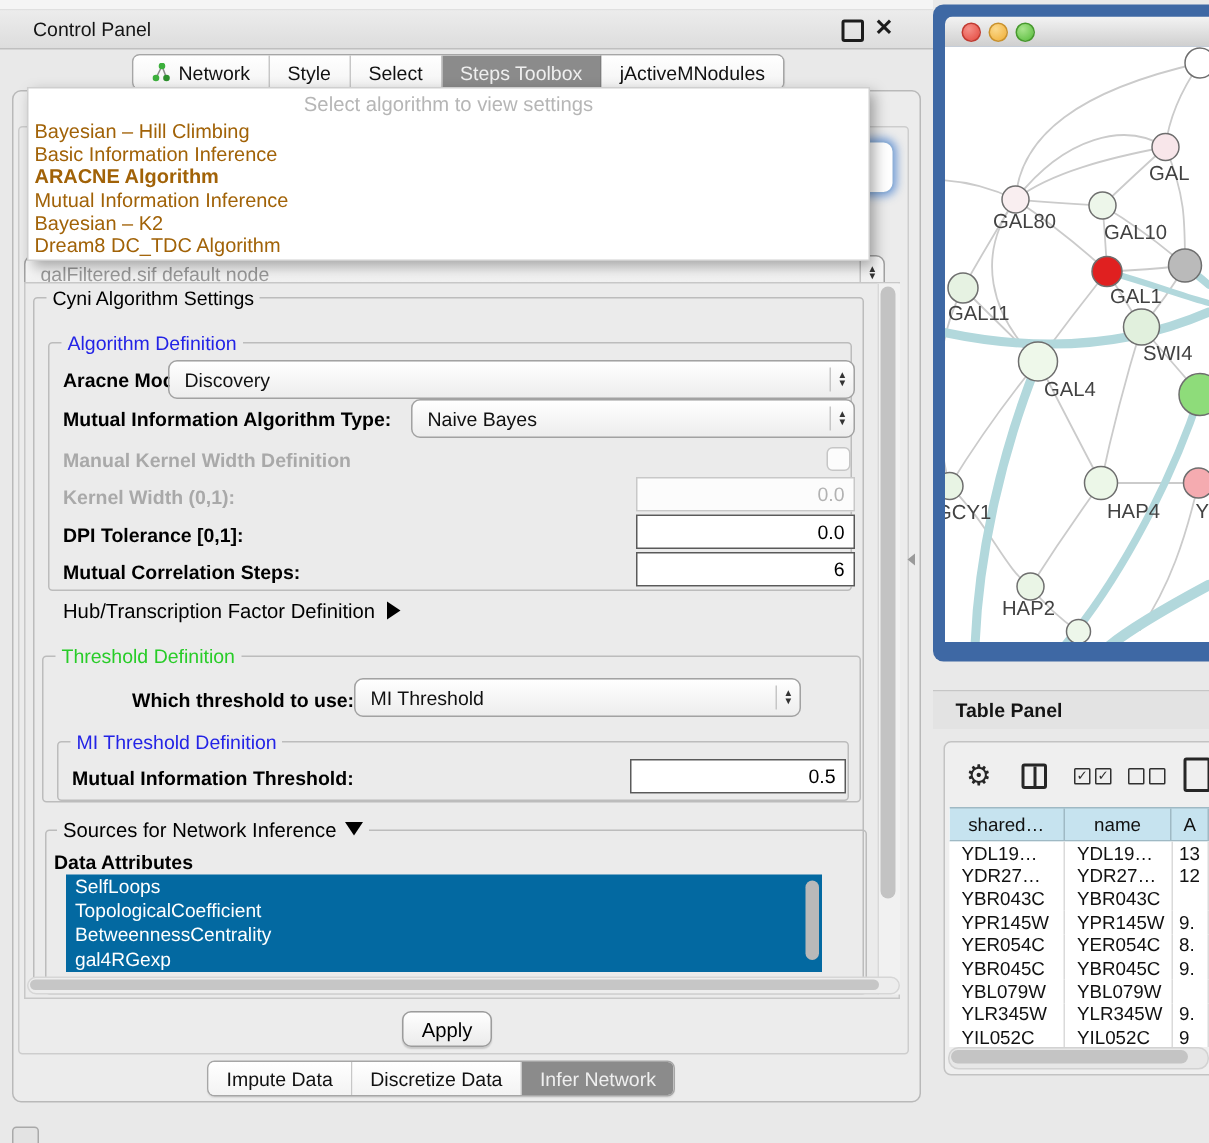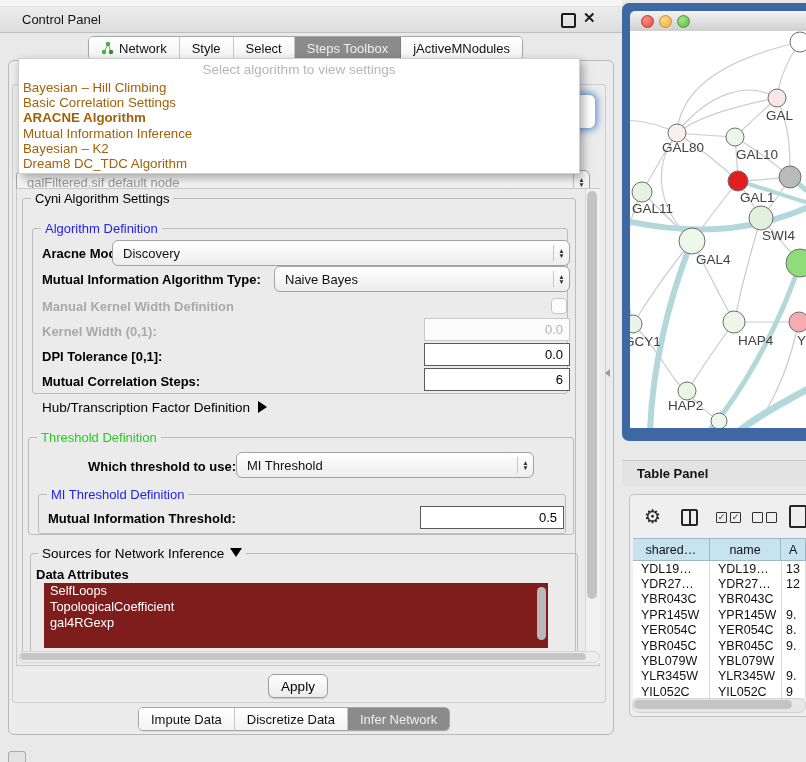--- a/index.html
+++ b/index.html
@@ -152,21 +152,21 @@
       <span>▼</span>
     </span>
 </div>
 
 <div class="abs" id="combo-fragment"></div>
 
 <div class="abs" id="algo-dropdown">
   <div id="algo-placeholder">Select algorithm to view settings</div>
   <div id="algo-items">
       <div class="dd-item">Bayesian – Hill Climbing</div>
-      <div class="dd-item">Basic Correlation Settings</div>
+      <div class="dd-item">Basic Information Inference</div>
       <div class="dd-item bold">ARACNE Algorithm</div>
       <div class="dd-item">Mutual Information Inference</div>
       <div class="dd-item">Bayesian – K2</div>
       <div class="dd-item">Dream8 DC_TDC Algorithm</div>
     </div>
 </div>
 
 <div class="abs" id="scrollpane"></div>
 <div class="abs" id="vscroll-track"></div>
 <div class="abs" id="vscroll-thumb"></div>
@@ -239,23 +239,24 @@
 <div class="field" style="left:420px;top:506px;width:130px;height:21px;">
   <span>0.5</span>
 </div>
 
 <div class="abs groupbox" style="left:30px;top:553px;width:546px;height:108px;"></div>
 <span class="lbl reg" style="left:38px;top:546px;background:#ebebeb;padding:0 4px;font-size:13.5px;">
   <span>Sources for Network Inference</span><span class="tri-down"></span>
 </span>
 <span class="lbl" style="left:36px;top:567px;">Data Attributes</span>
 
-<div class="abs" id="attr-list" style="background: #7f1d1d;">
+<div class="abs" id="attr-list" style="background: #0369a1;">
     <div class="attr-item">SelfLoops</div>
     <div class="attr-item">TopologicalCoefficient</div>
+    <div class="attr-item">BetweennessCentrality</div>
     <div class="attr-item">gal4RGexp</div>
   </div>
 <div class="abs" id="attr-scroll"></div>
 <div class="abs" id="hscroll-track"></div>
 <div class="abs" id="hscroll-thumb"></div>
 
 <div class="abs" id="divider-arrow"></div>
 
 <button class="abs" id="apply-btn">Apply</button>
 

